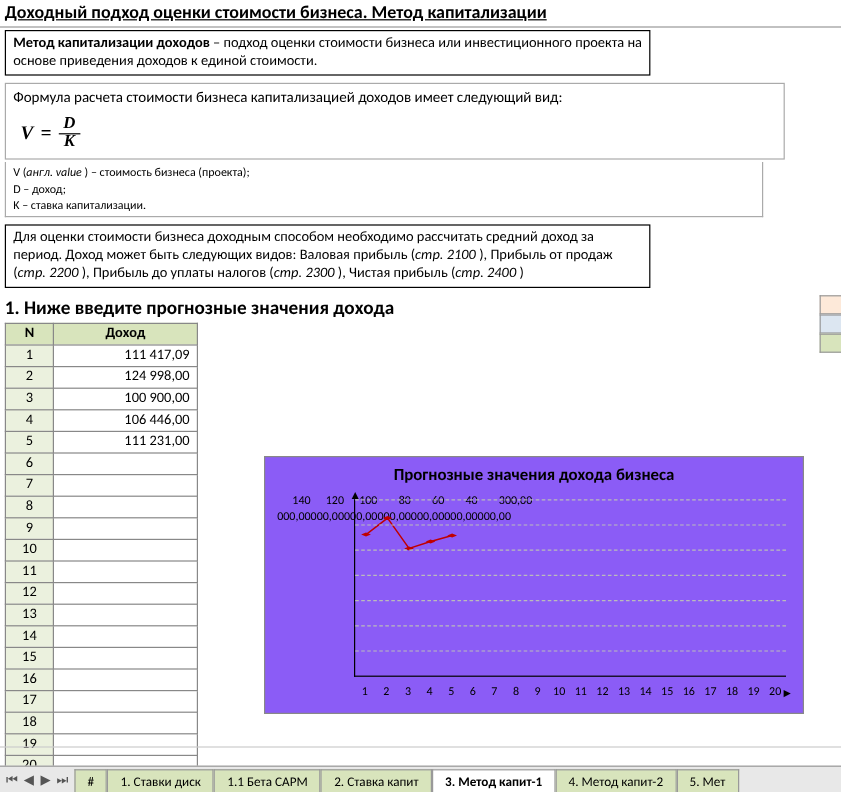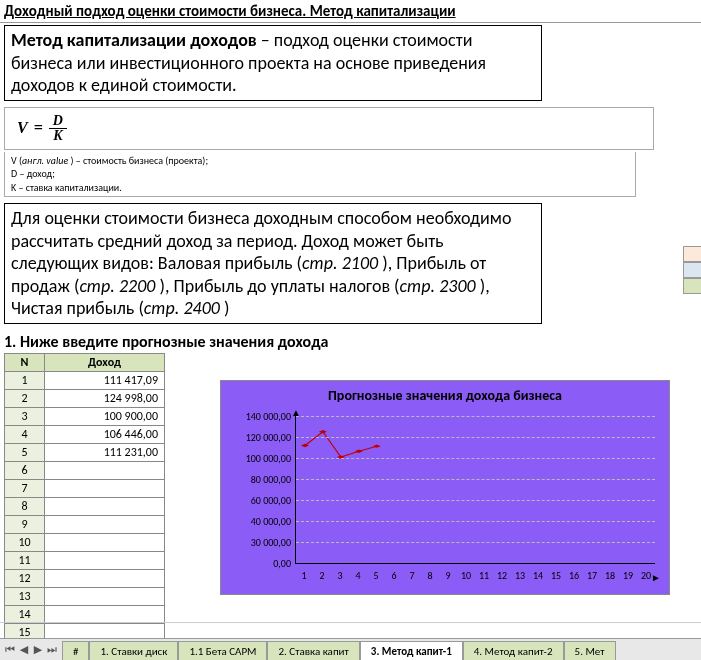--- a/index.html
+++ b/index.html
@@ -18,21 +18,21 @@
     font-weight: bold;
     font-size: 15px;
     text-decoration: underline;
     padding: 2px 4px;
     border-bottom: 1px solid #999;
   }
   .box {
     border: 1.5px solid #000;
     margin: 2px 4px;
     padding: 3px 6px;
-    font-size: 18px;
+    font-size: 12px;
     line-height: 1.25;
     width: 538px;
   }
   .box .bold { font-weight: bold; }
   .formula-box {
     border: 1px solid #aaa;
     margin: 6px 4px 2px 4px;
     padding: 4px 6px 0 6px;
     width: 650px;
   }
@@ -109,22 +109,21 @@
   .chart-area {
     position: relative;
     height: 170px;
   }
   .y-labels {
     position: absolute;
     left: 0; top: 0;
     height: 160px;
     width: 60px;
     display: flex;
-    flex-direction: column;
-    justify-content: space-between;
+    flex-direction: row;
     font-size: 10px;
     text-align: right;
   }
   .plot {
     position: absolute;
     left: 64px;
     top: 6px;
     right: 4px;
     height: 148px;
     border-left: 1px solid #000;
@@ -216,20 +215,21 @@
 </head>
 <body>
 
 <div class="title">Доходный подход оценки стоимости бизнеса. Метод капитализации</div>
 
 <div class="box">
   <span class="bold">Метод капитализации доходов</span><span> – подход оценки стоимости бизнеса или инвестиционного проекта на основе приведения доходов к единой стоимости.</span>
 </div>
 
 <div class="formula-box">
+  <div class="lead">Формула расчета стоимости бизнеса капитализацией доходов имеет следующий вид:</div>
   <div class="formula">
     <span>V</span>
     <span>=</span>
     <span class="frac">
       <span class="num">D</span>
       <span class="den">K</span>
     </span>
   </div>
 </div>
 <div class="defs">

